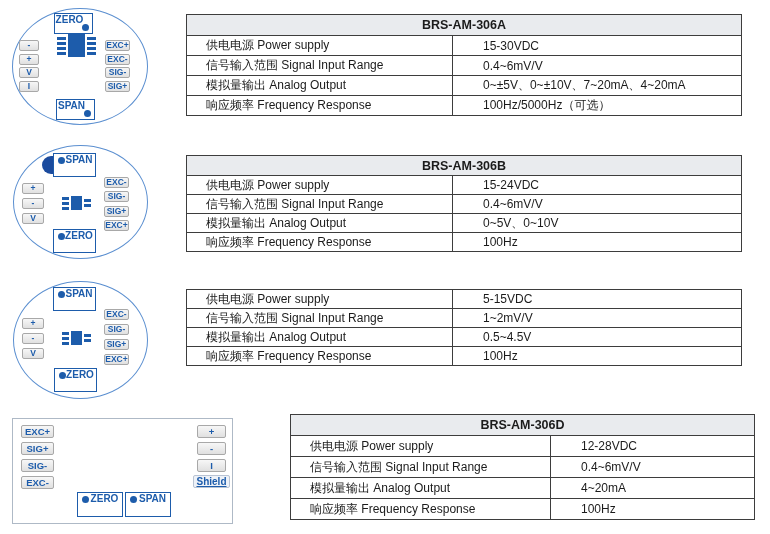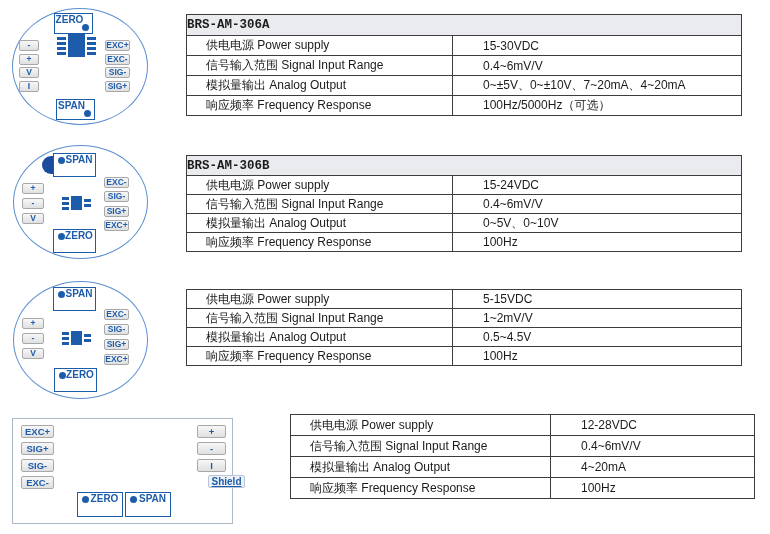--- a/index.html
+++ b/index.html
@@ -16,36 +16,36 @@
 .ctrl .dot { position:absolute; width:7px; height:7px; border-radius:50%; background:#1d5cab; }
 .dot.br { right:3px; bottom:2px; }
 .dot.tl { left:4px; top:3px; }
 .ctrl.pad-r { padding-right:8px; }
 .ctrl.pad-l { padding-left:9px; }
 
 .term { position:absolute; height:11px; background:linear-gradient(180deg,#f7f7f7,#e0e0e0);
         border:1px solid #a8a8a8; border-radius:2px; color:#1d5cab; font-size:8.5px; font-weight:bold;
         display:flex; align-items:center; justify-content:center; line-height:1; }
 .term-d { height:13px; font-size:9.5px; }
-.term.underl { text-decoration:underline; font-size:10px; background:#eef2f8; border-color:#b9c4d4;margin-left:15px; }
+.term.underl { text-decoration:underline; font-size:10px; background:#eef2f8; border-color:#b9c4d4; }
 
 .chip { position:absolute; display:flex; align-items:center; gap:2px; }
 .pins { display:flex; flex-direction:column; gap:2px; }
 .pins i { display:block; background:#1d5cab; }
 .chip-a .pins i { width:9px; height:3px; }
 .chip-a .chip-body { width:17px; height:23px; background:#1d5cab; }
 .chip-bc .pins i { width:7px; height:3px; }
 .chip-bc .chip-body { width:11px; height:14px; background:#1d5cab; }
 .half-moon { position:absolute; width:11px; height:18px; background:#1b4b9e; border-radius:9px 0 0 9px; }
 
 
 table.spec { position:absolute; border-collapse:collapse; table-layout:fixed; background:#ffffff;
              font-size:12px; color:#1b1b1b; }
 .spec th, .spec td { border:1px solid #3d3d3d; }
-.spec th { background:#e9ebee; height:21px; font-size:12.5px; font-weight:bold; text-align:left;font-family:Liberation Mono, monospace; }
+.spec th { background:#e9ebee; height:21px; font-size:12.5px; font-weight:bold; text-align:center; }
 .spec td { height:20px; }
 .spec td.lbl { padding-left:19px; }
 .spec td.val { padding-left:30px; }
 .spec-bc td { height:19px; }
 .spec-bc th { height:20px; }
 .spec-d td { height:21px; }
 </style>
 </head>
 <body>
 
@@ -245,20 +245,23 @@
       <span class="dot tl"></span>
     </div>
   </div>
 
   <table class="spec spec-d" style="left:290px;top:414px;width:465px">
     <colgroup>
         <col style="width:260px">
         <col>
       </colgroup>
     <tbody>
+        <tr>
+          <th colspan="2">BRS-AM-306D</th>
+        </tr>
     <tr>
       <td class="lbl">供电电源 Power supply</td>
       <td class="val">12-28VDC</td>
     </tr>
     <tr>
       <td class="lbl">信号输入范围 Signal Input Range</td>
       <td class="val">0.4~6mV/V</td>
     </tr>
     <tr>
       <td class="lbl">模拟量输出 Analog Output</td>

